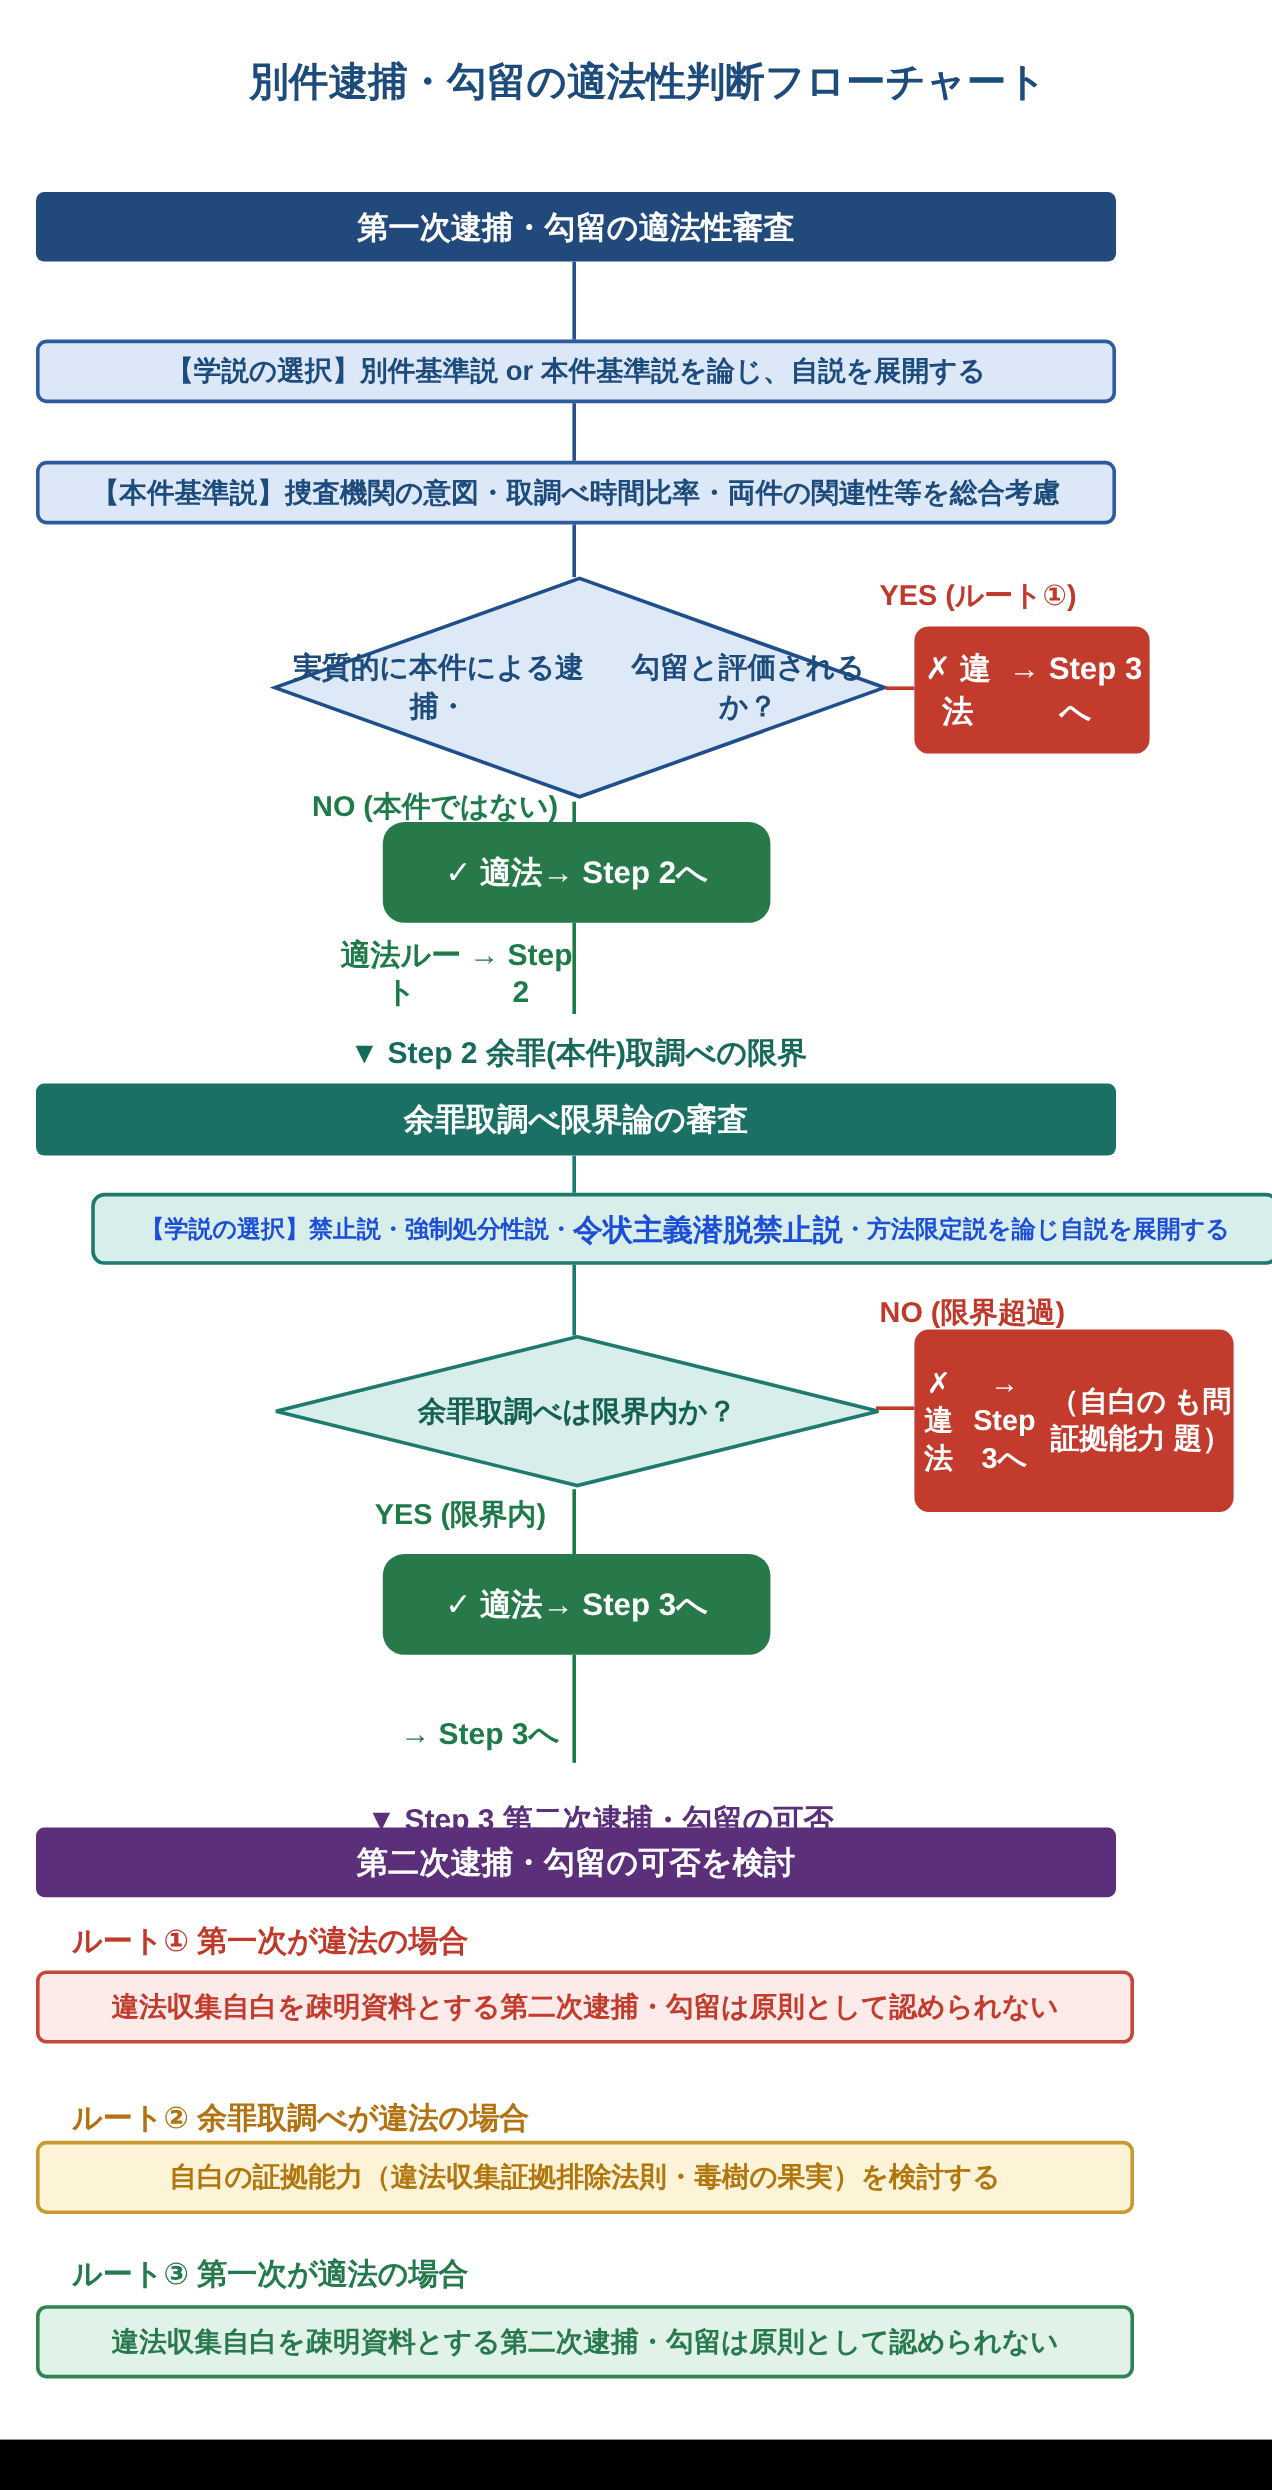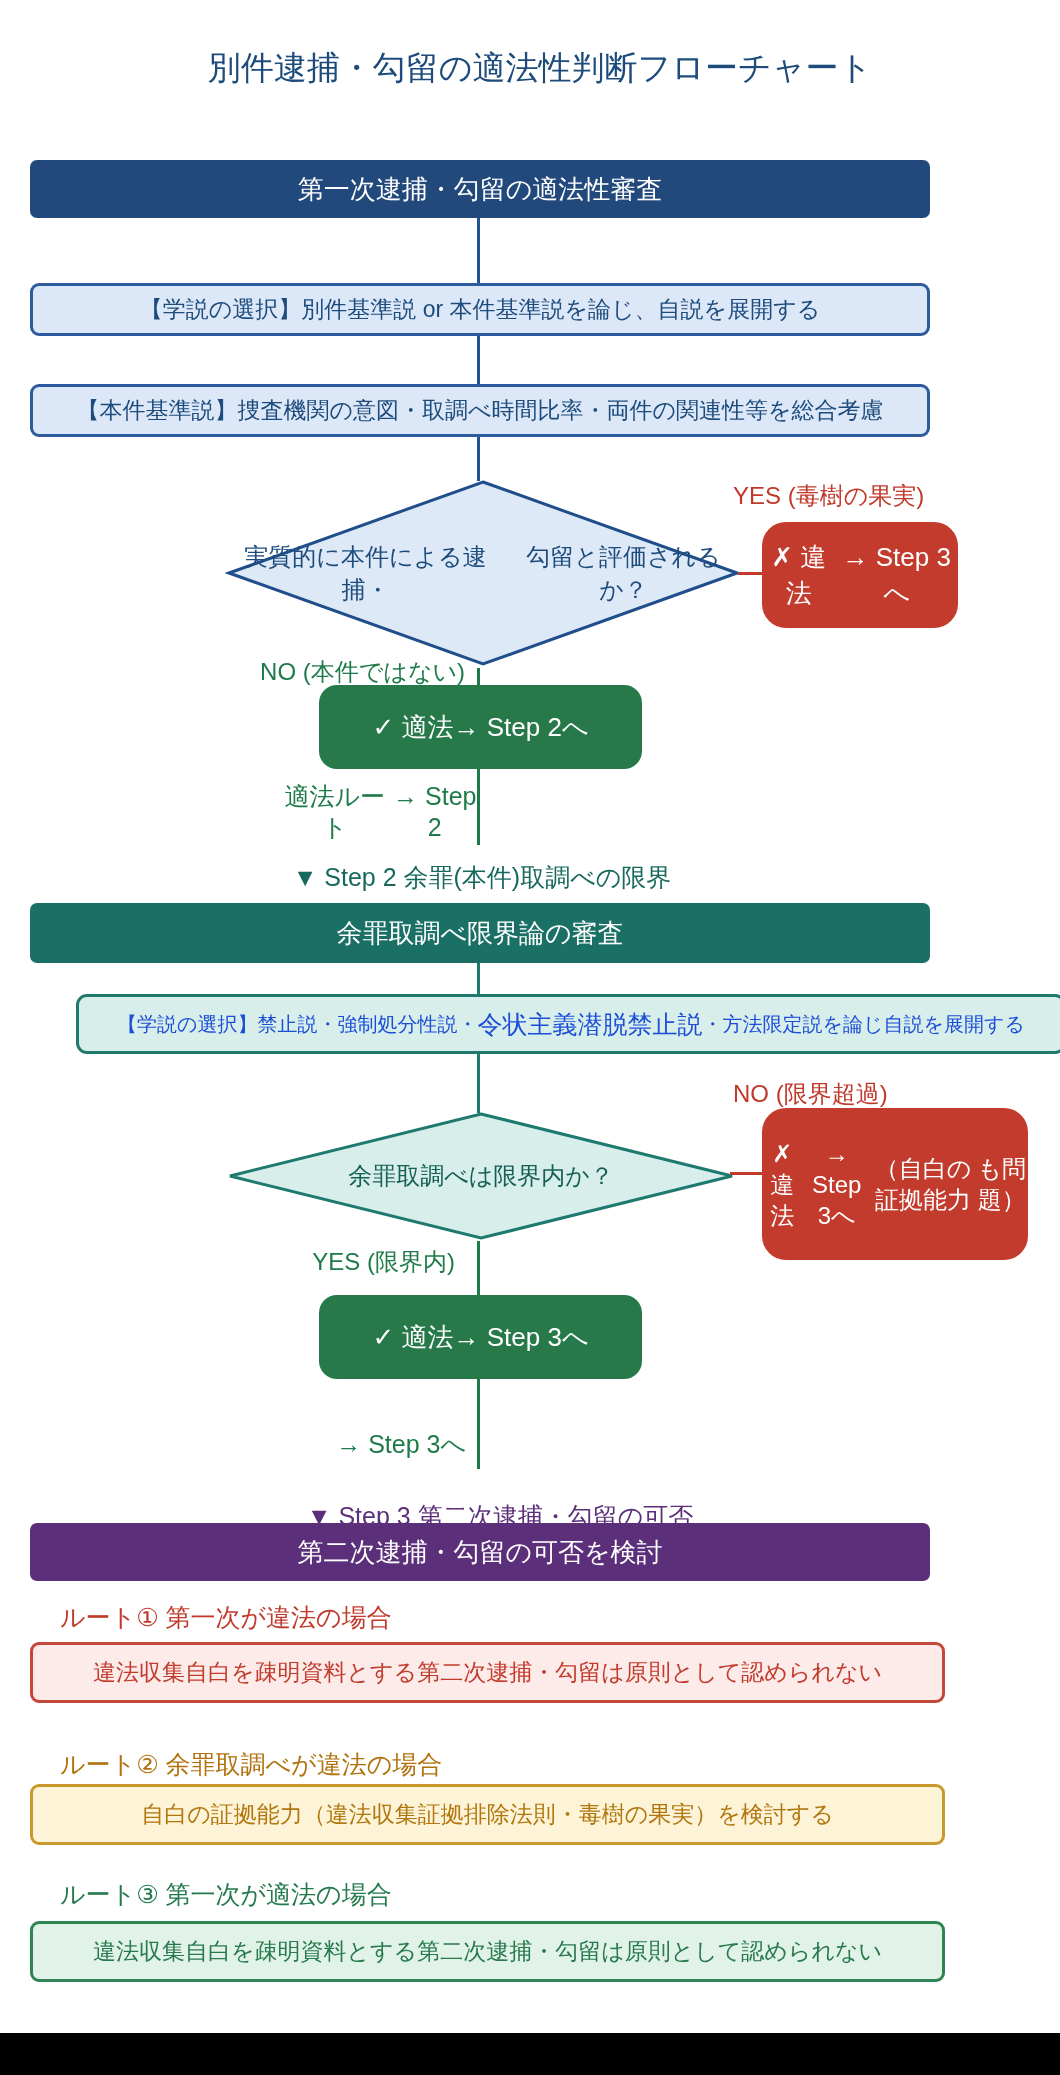--- a/index.html
+++ b/index.html
@@ -1,39 +1,39 @@
 <!DOCTYPE html>
 <html><head>
 <meta charset="utf-8">
 <style>
   html,body{margin:0;padding:0;background:#ffffff;}
   #canvas{
     position:relative;width:1060px;height:2075px;background:#ffffff;overflow:hidden;
-    font-family:"Liberation Sans","DejaVu Sans",sans-serif;font-weight:400;
+    font-family:"Liberation Sans","DejaVu Sans",sans-serif;font-weight:700;
   }
   .abs{position:absolute;box-sizing:border-box;}
   .ctr{display:flex;align-items:center;justify-content:center;text-align:center;}
   .col{flex-direction:row;}
 
   
   .hdr{border-radius:7px;color:#ffffff;font-size:26px;}
   .hdr-navy{background:#22497b;}
   .hdr-teal{background:#1b7065;}
   .hdr-purple{background:#5c2f7a;}
 
   
   .lite{border-radius:9px;border:3px solid;}
   .lite-navy{background:#dce8f8;border-color:#2d5b9e;color:#1d4b7c;font-size:23px;}
   .lite-teal{background:#d7eeea;border-color:#1e7a6e;color:#1d4ed8;font-size:20px;margin-left:44px;}
   .lite-pink{background:#fcebe9;border-color:#c4483a;color:#c23b2c;font-size:23px;}
   .lite-yellow{background:#fdf3d7;border-color:#c9992f;color:#b1770e;font-size:23px;}
   .lite-green{background:#e1f3e8;border-color:#2e8453;color:#28794e;font-size:23px;}
 
   
-  .act{border-radius:24px;color:#ffffff;font-size:26px;line-height:36px;}
+  .act{border-radius:12px;color:#ffffff;font-size:26px;line-height:36px;}
   .act-red{background:#c23b2c;}
   .act-green{background:#27794a;border-radius:18px;}
   .act-red-sm{font-size:24px;line-height:31px;}
 
   .title{font-size:33px;color:#1d4b7c;text-align:center;}
   .steplabel{font-size:25px;text-align:center;}
   .c-navy{color:#1d4b7c;}
   .c-teal{color:#17695e;}
   .c-purple{color:#5c2f7a;}
   .c-red{color:#c0392b;}
@@ -79,21 +79,21 @@
   <div class="abs" style="left:225px;top:478px;width:516px;height:190px;">
     <svg width="516" height="190" viewBox="0 0 516 190">
       <polygon points="258,4 512,95 258,186 4,95" fill="#dde9f7" stroke="#1f4e8a" stroke-width="3"></polygon>
     </svg>
     <div class="dia-text ctr col c-navy" style="font-size:24px;line-height:33px;">
       <div>実質的に本件による逮捕・</div>
       <div>勾留と評価されるか？</div>
     </div>
   </div>
 
-  <div class="abs branch c-red" style="left:733px;top:480px;">YES (毒樹の果実)</div>
+  <div class="abs branch c-red" style="left:733px;top:480px;">YES (ルート①)</div>
   <div class="ln ln-h ln-red" style="left:738px;top:572px;width:24px;"></div>
   <div class="abs ctr col act act-red" style="left:762px;top:522px;width:196px;height:106px;">
     <div>✗ 違法</div>
     <div>→ Step 3へ</div>
   </div>
 
   <div class="ln ln-v ln-green" style="left:477px;top:668px;height:18px;"></div>
   <div class="abs branch c-green" style="left:180px;top:656px;width:285px;text-align:right;">NO (本件ではない)</div>
 
   <div class="abs ctr col act act-green" style="left:319px;top:685px;width:323px;height:84px;line-height:35px;">

